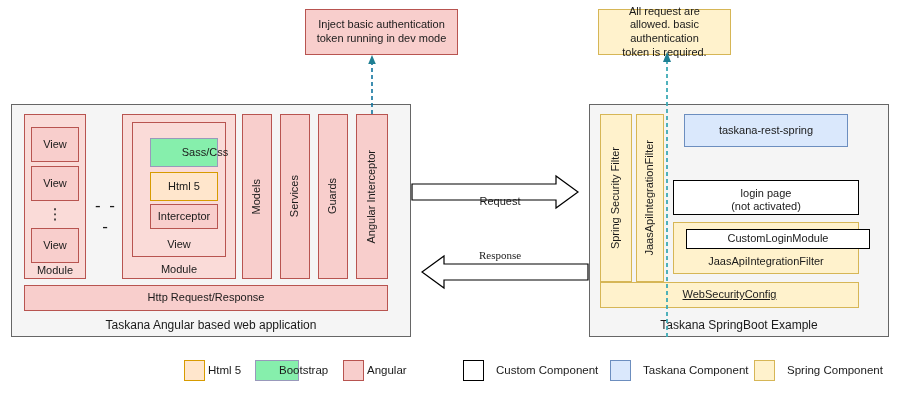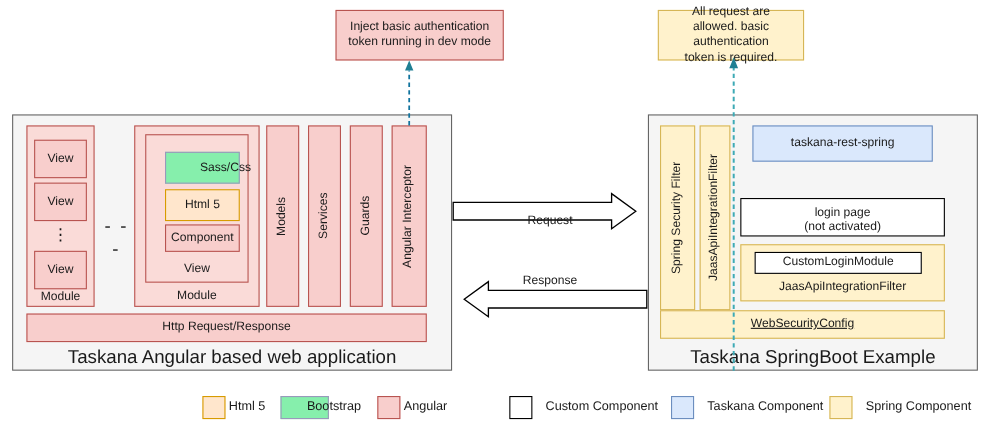--- a/index.html
+++ b/index.html
@@ -35,21 +35,21 @@
   
   .angular  { background: #f8cecc; border: 1px solid #b85450; }
   .angular-lt { background: #fadbd8; border: 1px solid #b85450; }
   .html5    { background: #ffe6cc; border: 1px solid #d79b00; }
   .bootstrap{ background: #86efac; border: 1px solid #9999bb; padding-left: 42px; }
   .spring   { background: #fff2cc; border: 1px solid #d6b656; }
   .taskana  { background: #dae8fc; border: 1px solid #6c8ebf; }
   .custom   { background: #ffffff; border: 1px solid #000000; }
   .panel    { background: #f5f5f5; border: 1px solid #666666; }
 
-  .caption { font-size: 17px; color: #1a1a1a; }
+  .caption { font-size: 12px; color: #1a1a1a; }
   .note-a { background:#f8cecc; border:1px solid #b85450; }
   .note-s { background:#fff2cc; border:1px solid #d6b656; }
 
   svg.overlay { position:absolute; left:0; top:0; width:900px; height:403px; pointer-events:none; }
 
   .legend-sw { width: 21px; height: 21px; }
   .legend-lb { font-size: 11.5px; white-space: nowrap; }
   .dots { font-size: 17px; letter-spacing: 2px; color:#1a1a1a; }
 </style>
 </head>
@@ -88,21 +88,21 @@
 
 <div class="abs angular-lt" style="left:122px; top:114px; width:114px; height:165px;"></div>
 <div class="abs angular-lt" style="left:132px; top:122px; width:94px; height:135px;"></div>
 <div class="abs ctr bootstrap" style="left:150px; top:138px; width:68px; height:29px;">
   <span>Sass/Css</span>
 </div>
 <div class="abs ctr html5" style="left:150px; top:172px; width:68px; height:29px;">
   <span>Html 5</span>
 </div>
 <div class="abs ctr angular" style="left:150px; top:204px; width:68px; height:25px;">
-  <span>Component</span>
+  <span>Interceptor</span>
 </div>
 <div class="abs ctr" style="left:132px; top:236px; width:94px; height:18px;">
   <span>View</span>
 </div>
 <div class="abs ctr" style="left:122px; top:261px; width:114px; height:18px;">
   <span>Module</span>
 </div>
 
 <div class="abs ctr angular" style="left:242px; top:114px; width:30px; height:165px;">
   <span class="vtext">Models</span>
@@ -137,21 +137,21 @@
 <div class="abs ctr taskana" style="left:684px; top:114px; width:164px; height:33px;">
   <span>taskana-rest-spring</span>
 </div>
 
 <div class="abs ctr custom" style="left:673px; top:180px; width:186px; height:35px; flex-direction:column;justify-content:flex-end;">
   <span>login page</span>
   <span>(not activated)</span>
 </div>
 
 <div class="abs spring" style="left:673px; top:222px; width:186px; height:52px;"></div>
-<div class="abs ctr custom" style="left:686px; top:229px; width:152px; height:20px;">
+<div class="abs ctr custom" style="left:686px; top:229px; width:184px; height:20px;">
   <span>CustomLoginModule</span>
 </div>
 <div class="abs ctr" style="left:673px; top:253px; width:186px; height:18px;">
   <span>JaasApiIntegrationFilter</span>
 </div>
 
 <div class="abs ctr spring" style="left:600px; top:282px; width:259px; height:26px;text-decoration:underline;">
   <span>WebSecurityConfig</span>
 </div>
 
@@ -176,21 +176,21 @@
   </g>
 
   <g>
     <path d="M 588 264 L 444 264 L 444 256 L 422 272 L 444 288 L 444 280 L 588 280 Z" fill="#ffffff" stroke="#000000" stroke-width="1.2" stroke-linejoin="miter"></path>
   </g>
 </svg>
 
 <div class="abs ctr" style="left:440px; top:168px; width:120px; height:16px;margin-top:26px;">
   <span>Request</span>
 </div>
-<div class="abs ctr" style="left:440px; top:248px; width:120px; height:16px;">
+<div class="abs ctr" style="left:440px; top:248px; width:120px; height:16px;font-family:Liberation Serif, serif;">
   <span>Response</span>
 </div>
 
 <div class="abs" style="left:0px; top:355px; width:900px; height:34px;">
 
   <div class="abs legend-sw html5" style="left:184px; top:5px;"></div>
   <div class="abs legend-lb" style="left:208px; top:9px;"><span>Html 5</span></div>
 
   <div class="abs legend-sw bootstrap" style="left:255px; top:5px;"></div>
   <div class="abs legend-lb" style="left:279px; top:9px;"><span>Bootstrap</span></div>

